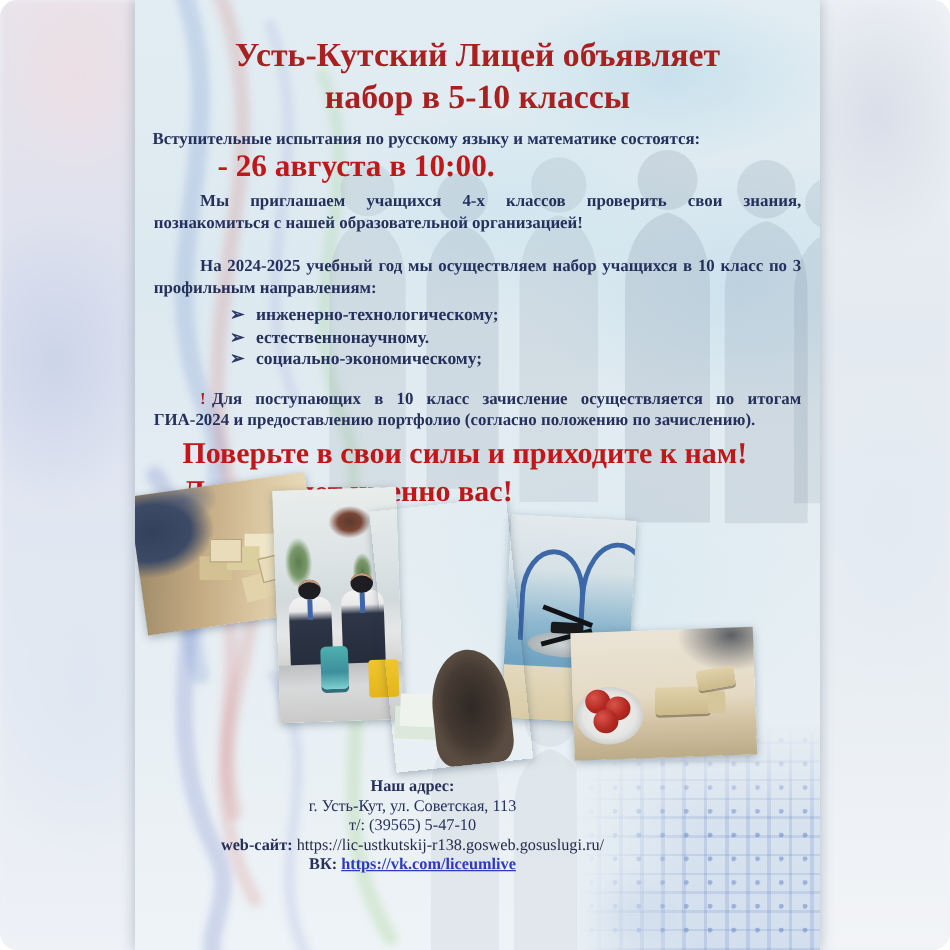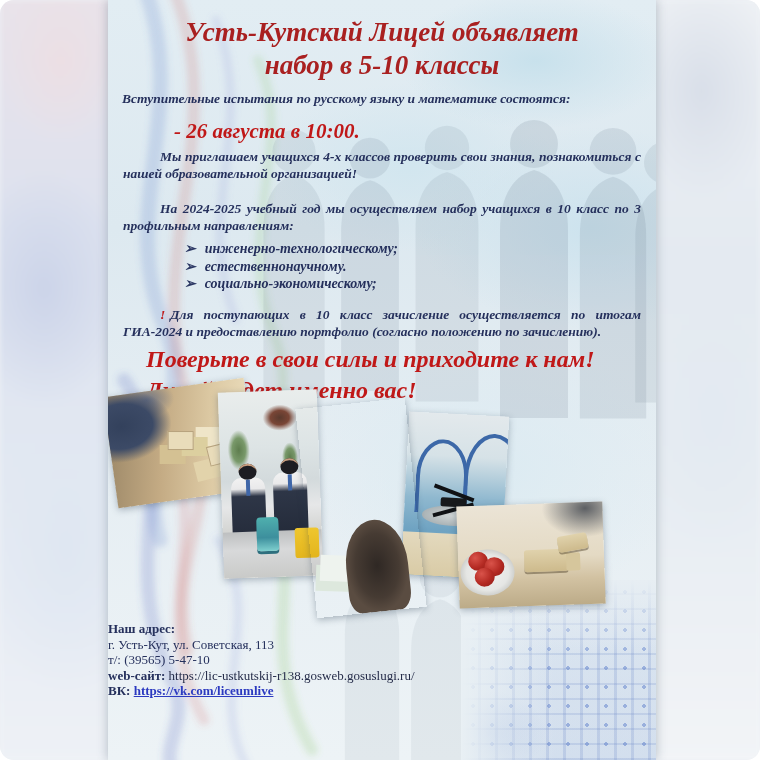--- a/index.html
+++ b/index.html
@@ -42,25 +42,25 @@
       repeating-linear-gradient(0deg, rgba(96,126,196,.18) 0 2px, rgba(0,0,0,0) 2px 15px),
       radial-gradient(3px 3px at 12px 12px, rgba(104,136,206,.55) 0 60%, rgba(0,0,0,0) 70%),
       radial-gradient(80px 60px at 15% 85%, rgba(120,150,210,.30), rgba(0,0,0,0) 70%),
       linear-gradient(180deg, rgba(140,168,216,.14), rgba(150,176,218,.30));
     background-size:auto,auto,19px 19px,auto,auto;}
   .building::after{content:'';position:absolute;inset:0;
     background:linear-gradient(90deg,#e9f0f4 0%,rgba(233,240,244,0) 48%),
                linear-gradient(180deg,#e7eef3 0%,rgba(231,238,243,0) 42%);}
 
   
-  .content{position:absolute;left:0;top:0;width:548px;z-index:2;padding:0;font-style:italic;}
+  .content{position:absolute;left:0;top:12px;width:548px;z-index:2;padding:0;}
   .title{margin:0 10px;text-align:center;font-weight:bold;font-size:27px;line-height:33px;color:#a92020;}
   .title.first{padding-top:16px;}
   .exam-intro{margin:9px 14px 0;text-align:left;font-weight:bold;font-size:13.5px;color:#25305c;}
-  .exam-date{margin:12px 0 0 66px;font-weight:bold;font-size:21px;color:#c01818;}
+  .exam-date{margin:1px 0 0 66px;font-weight:bold;font-size:25px;color:#c01818;}
   .para{margin:4px 15px 0;text-align:justify;text-indent:37px;font-weight:bold;
         font-size:13.5px;line-height:17px;color:#25305c;}
   .para.tight{margin-top:18px;}
   ul.directions{margin:6px 0 0 76px;padding:0;list-style:none;}
   ul.directions li{font-weight:bold;font-size:14px;line-height:17.5px;color:#25305c;}
   .arrow{margin-right:9px;color:#2b3763;}
   .gia{margin-top:13px;}
   .excl{color:#c01818;margin-right:5px;}
   .slogan{margin:2px 38px 0;text-align:left;font-weight:bold;font-size:24px;line-height:29px;color:#c01818;}
   .slogan.first{margin-top:5px;}
@@ -129,21 +129,21 @@
     background:radial-gradient(closest-side,#f2f2f0 0%,#e5e6e4 78%,#cfd0cd 100%);}
   .apple{position:absolute;width:20px;height:19px;border-radius:50%;
     background:radial-gradient(circle at 35% 32%,#d9534a 0%,#b32922 55%,#8c1d18 100%);}
   .apple.p1{left:10px;top:46px;} .apple.p2{left:26px;top:52px;} .apple.p3{left:16px;top:62px;}
   .truck{position:absolute;background:linear-gradient(180deg,#e0d2ac 0%,#cdba8c 100%);border-radius:3px;box-shadow:0 2px 0 rgba(90,75,50,.5);}
   .truck.t1{left:66px;top:46px;width:44px;height:22px;}
   .truck.t1::after{content:'';position:absolute;right:-12px;top:4px;width:14px;height:18px;background:#d6c69c;border-radius:2px;}
   .truck.t2{left:100px;top:32px;width:30px;height:16px;transform:rotate(-8deg);}
 
   
-  .contacts{position:absolute;left:0;top:621px;width:444px;z-index:5;
+  .contacts{position:absolute;left:0;top:621px;width:444px;z-index:5;text-align:center;
     font-size:13px;line-height:15.5px;color:#25305c;}
   .c-bold{font-weight:bold;}
   .contacts .row{white-space:nowrap;}
   a.link{color:#2c3ac0;text-decoration:underline;cursor:pointer;}
   a.link.bold{font-weight:bold;}
   .site-url{color:#252c49;}
 </style>
 </head>
 <body>
 

